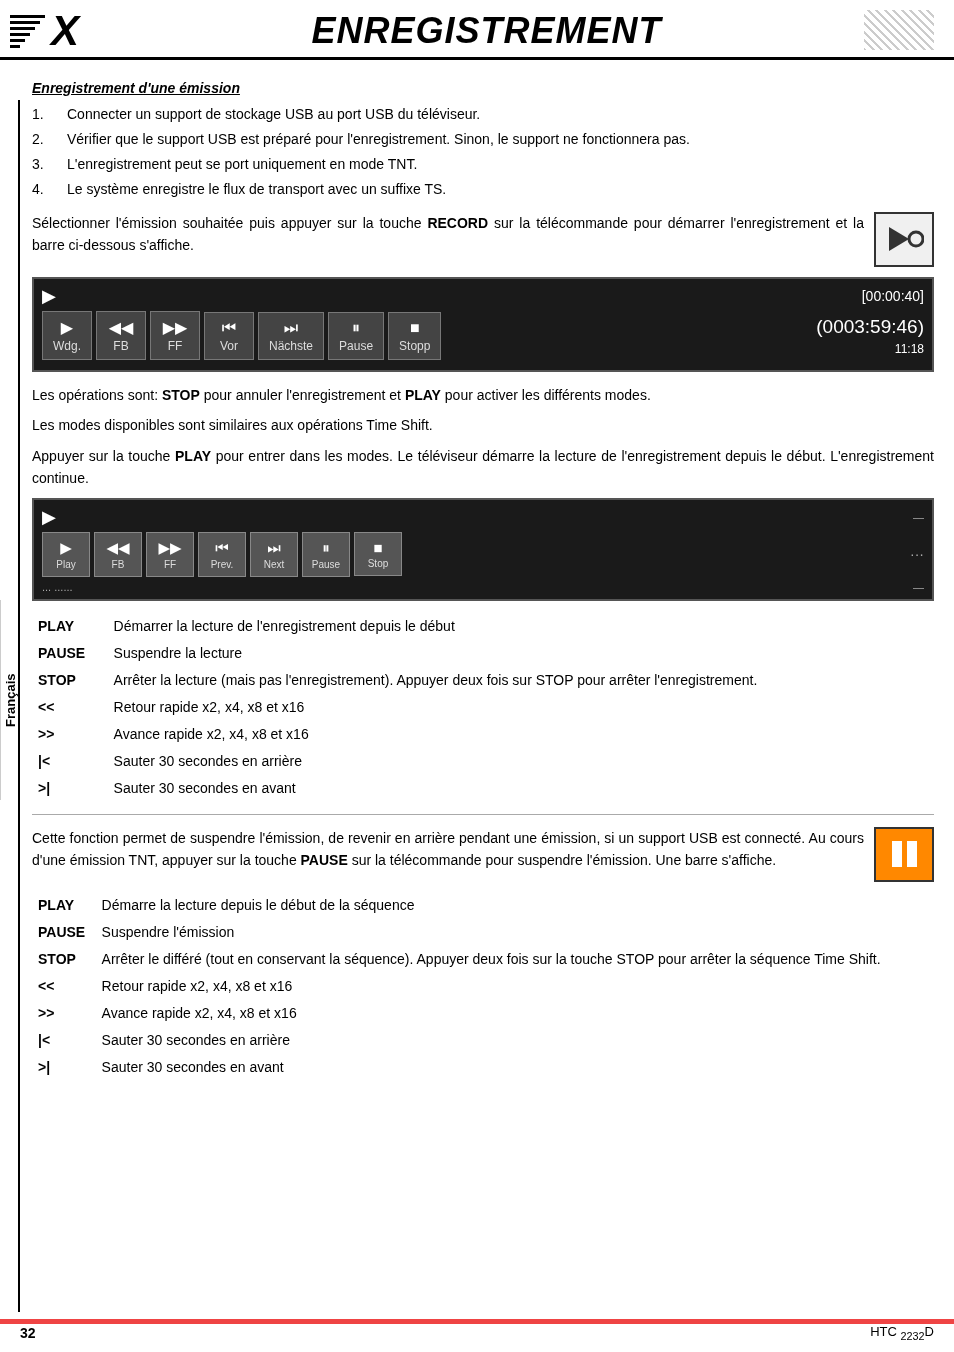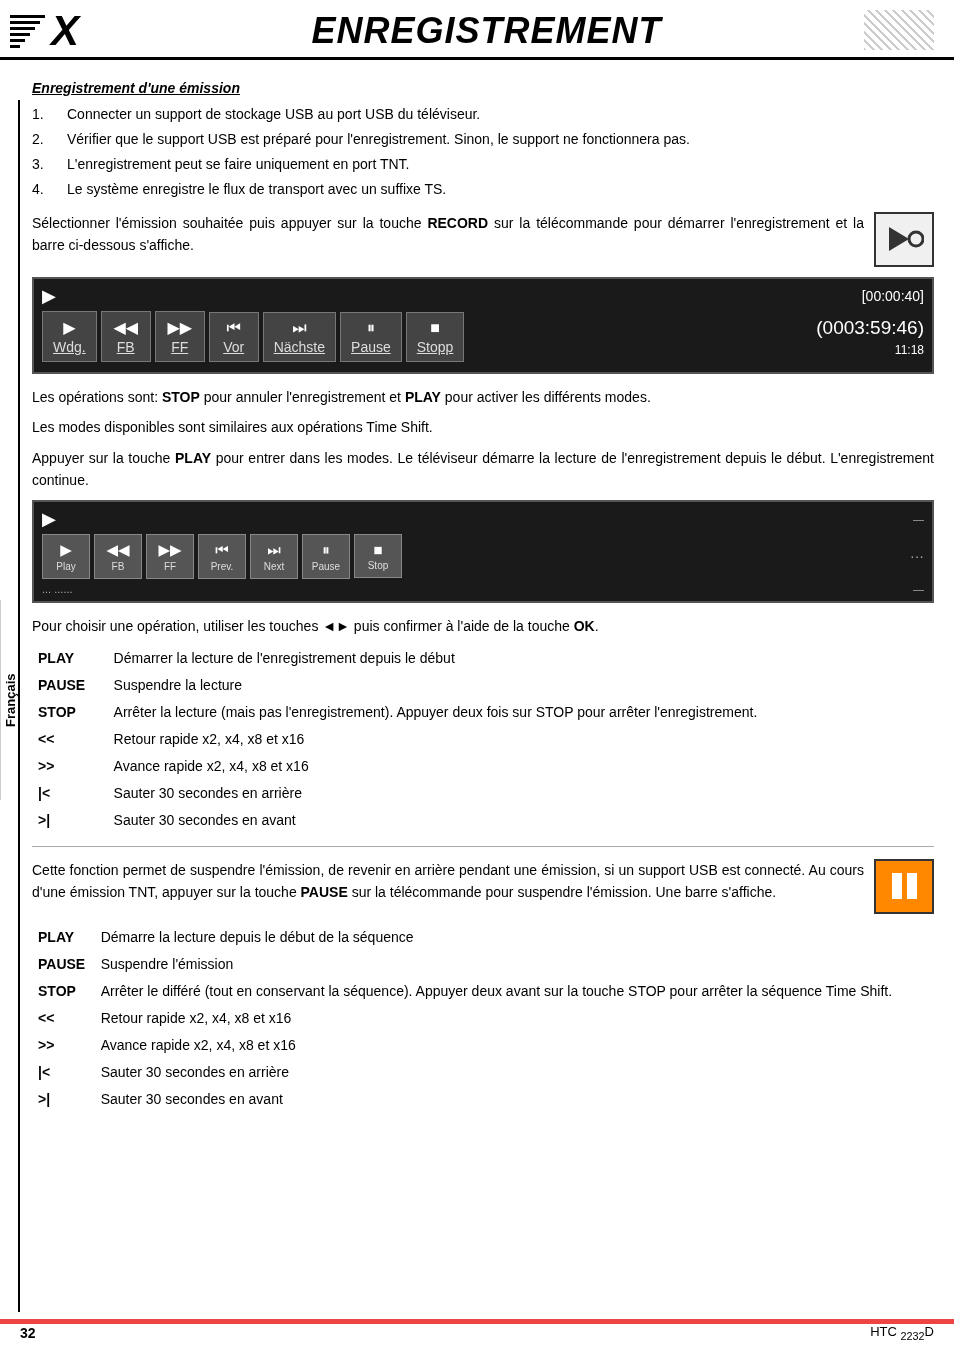--- a/index.html
+++ b/index.html
@@ -180,23 +180,22 @@
       min-width: 50px;
       min-height: 45px;
       font-size: 11px;
       cursor: pointer;
     }
     .ctrl-btn .btn-icon {
       font-size: 16px;
       margin-bottom: 2px;
     }
     .ctrl-btn .btn-label {
-      font-size: 14px;
+      font-size: 12px;
       color: #ddd;
-      text-decoration: underline;
     }
     .channel-info {
       color: #fff;
       font-size: 13px;
       display: flex;
       justify-content: space-between;
       align-items: center;
       margin-top: 2px;
     }
     .channel-name {
@@ -340,21 +339,21 @@
     <li>
       <span class="list-num">1.</span>
       <span class="list-text">Connecter un support de stockage USB au port USB du téléviseur.</span>
     </li>
     <li>
       <span class="list-num">2.</span>
       <span class="list-text">Vérifier que le support USB est préparé pour l'enregistrement. Sinon, le support ne fonctionnera pas.</span>
     </li>
     <li>
       <span class="list-num">3.</span>
-      <span class="list-text">L'enregistrement peut se faire uniquement en port TNT.</span>
+      <span class="list-text">L'enregistrement peut se port uniquement en mode TNT.</span>
     </li>
     <li>
       <span class="list-num">4.</span>
       <span class="list-text">Le système enregistre le flux de transport avec un suffixe TS.</span>
     </li>
   </ul>
 
   <div class="intro-para">
     <div class="intro-text">
       Sélectionner l'émission souhaitée puis appuyer sur la touche <span class="bold">RECORD</span> sur la télécommande pour démarrer l'enregistrement et la barre ci-dessous s'affiche.
@@ -454,23 +453,20 @@
       </div>
       <span style="color:#aaa;font-size:14px;margin-left:auto;">···</span>
     </div>
     <div style="display:flex;justify-content:space-between;align-items:center;">
       <span style="color:#aaa;font-size:11px;">... ...</span>
       <span style="color:#aaa;font-size:11px;">...</span>
       <span style="color:#aaa;font-size:11px;margin-left:auto;">—</span>
     </div>
   </div>
 
-  <p class="para">
-    Pour choisir une opération, utiliser les touches ◄► puis confirmer à l'aide de la touche <span class="bold">OK</span>.
-  </p>
 
   <table class="ops-table">
     <tbody>
       <tr>
         <td class="ops-key">PLAY</td>
         <td>Démarrer la lecture de l'enregistrement depuis le début</td>
       </tr>
       <tr>
         <td class="ops-key">PAUSE</td>
         <td>Suspendre la lecture</td>
@@ -518,21 +514,21 @@
       <tr>
         <td class="ops-key">PLAY</td>
         <td>Démarre la lecture depuis le début de la séquence</td>
       </tr>
       <tr>
         <td class="ops-key">PAUSE</td>
         <td>Suspendre l'émission</td>
       </tr>
       <tr>
         <td class="ops-key" style="vertical-align:top;">STOP</td>
-        <td>Arrêter le différé (tout en conservant la séquence). Appuyer deux avant sur la touche STOP pour arrêter la séquence Time Shift.</td>
+        <td>Arrêter le différé (tout en conservant la séquence). Appuyer deux fois sur la touche STOP pour arrêter la séquence Time Shift.</td>
       </tr>
       <tr>
         <td class="ops-key">&lt;&lt;</td>
         <td>Retour rapide x2, x4, x8 et x16</td>
       </tr>
       <tr>
         <td class="ops-key">&gt;&gt;</td>
         <td>Avance rapide  x2, x4, x8 et x16</td>
       </tr>
       <tr>

